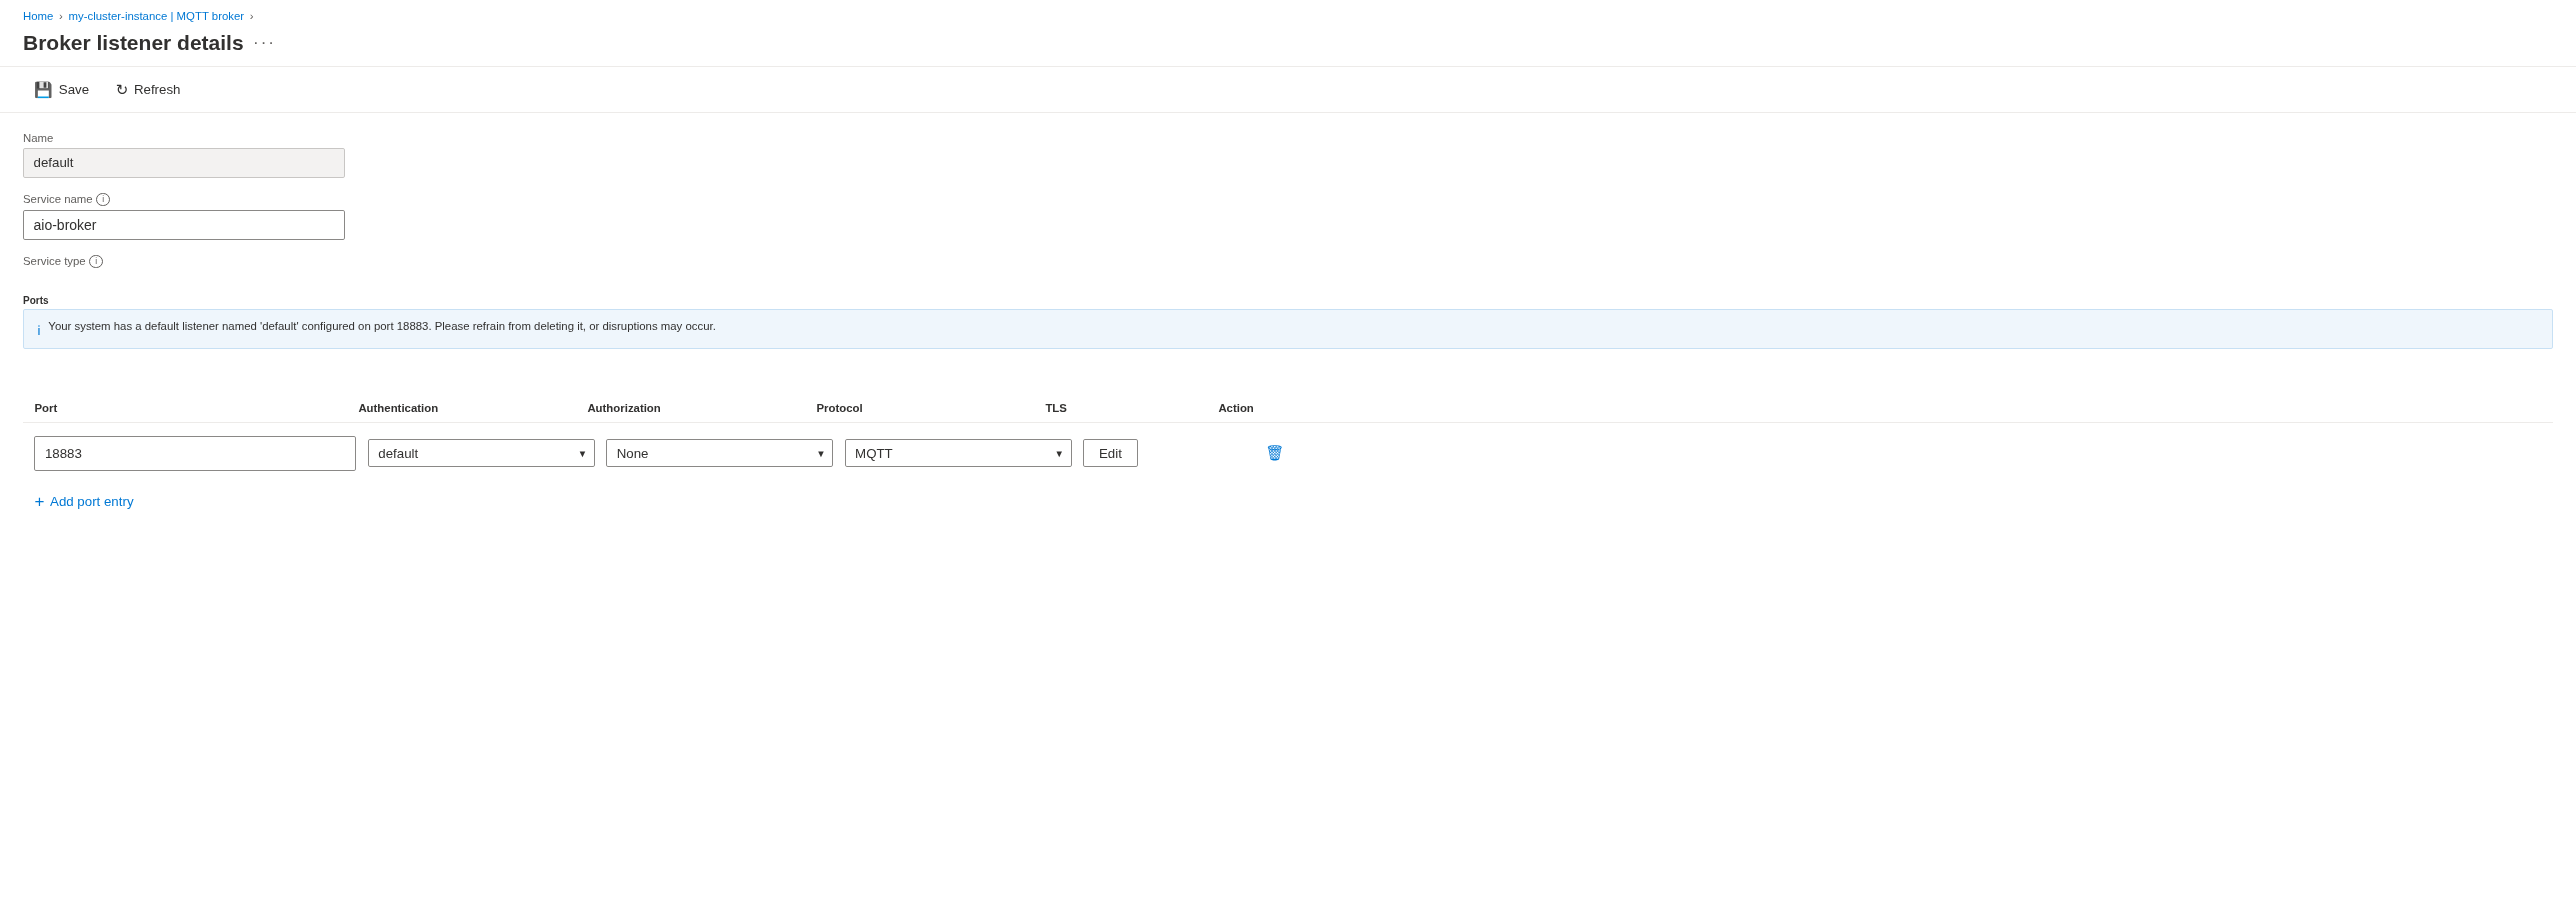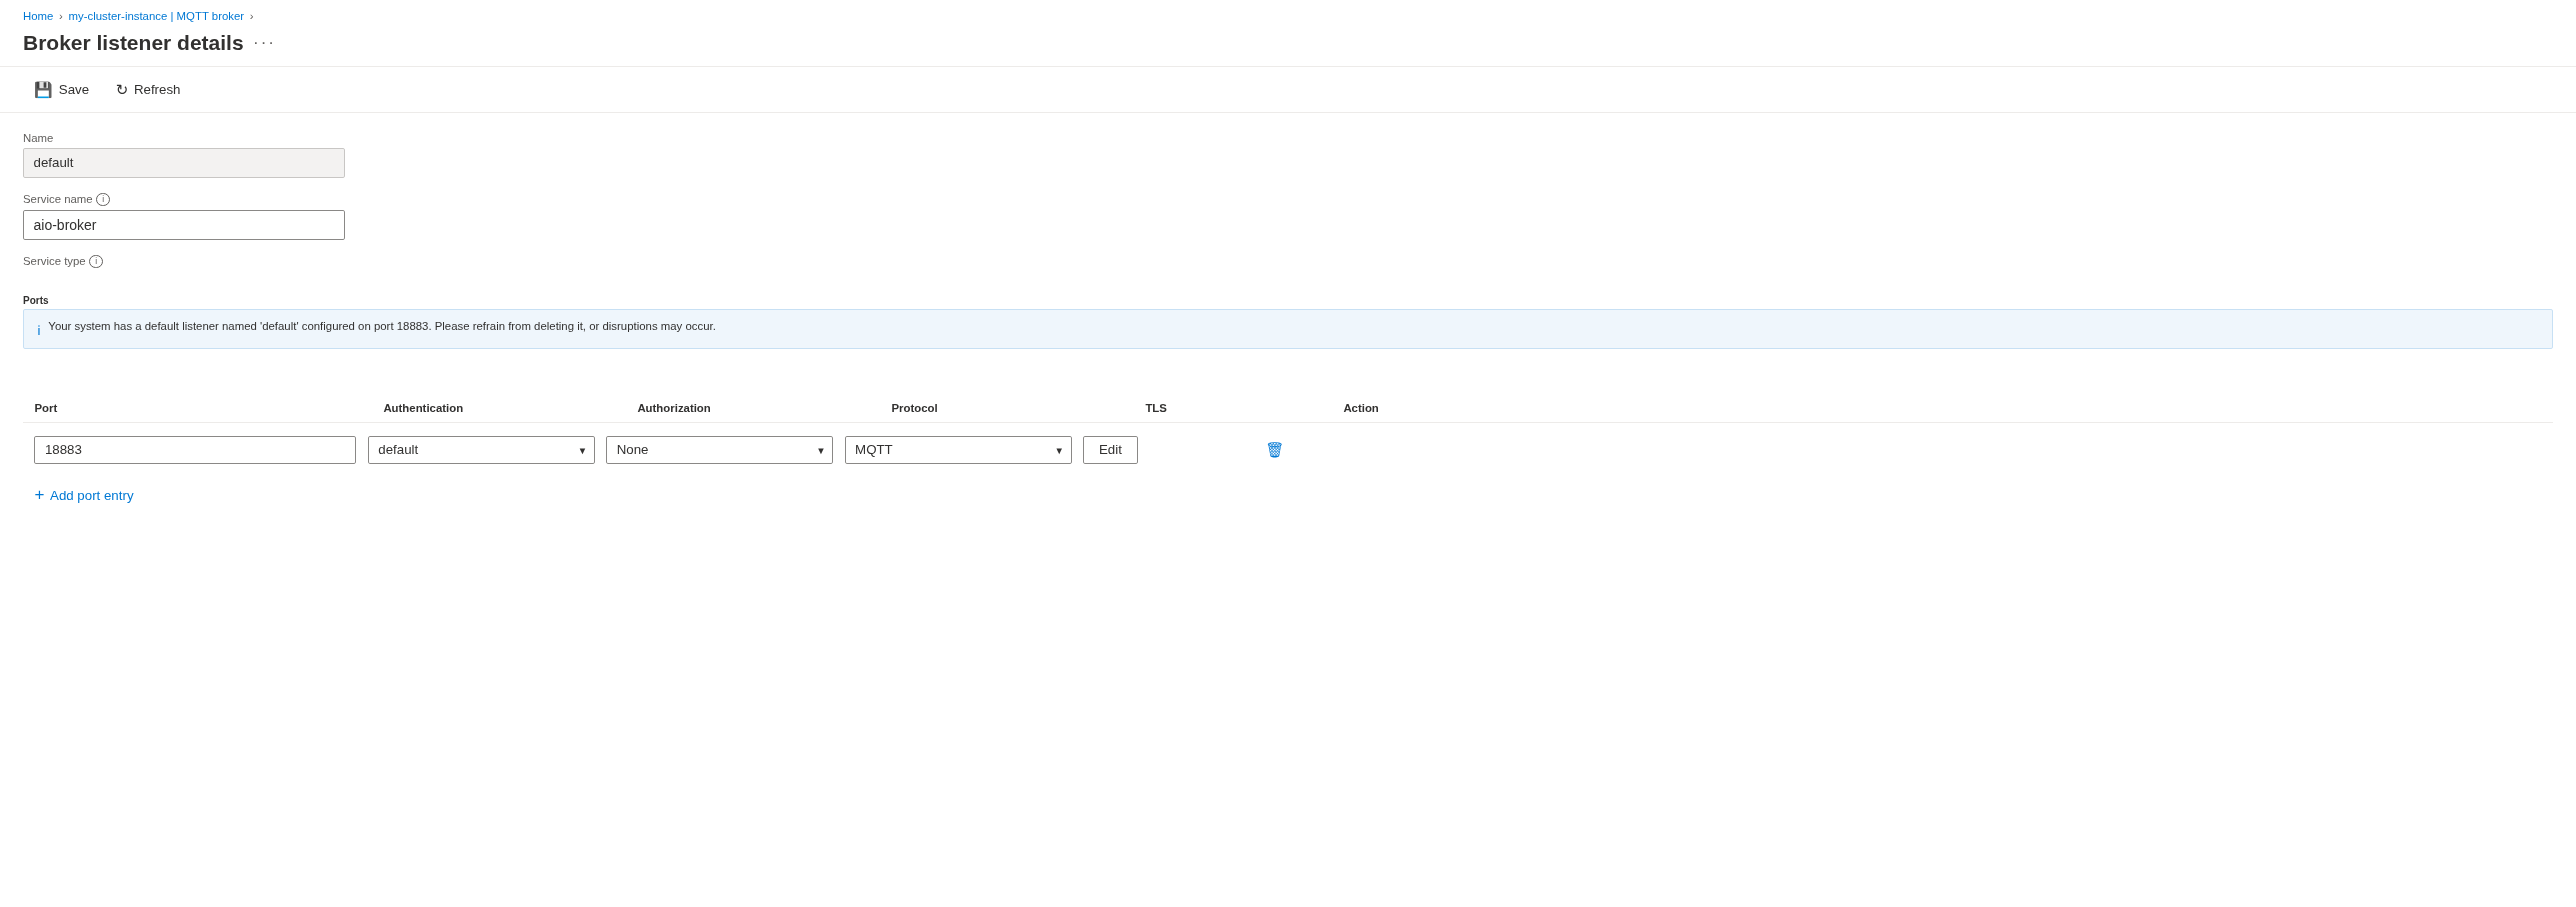--- a/index.html
+++ b/index.html
@@ -172,21 +172,21 @@
       margin-top: 0.9px;
     }
 
     .ports-table {
       width: 100%;
     }
 
     .ports-table-header {
       display: grid;
       grid-template-columns: 322px 227px 227px 227px 171px 95px;
-      gap: 27px;
+      gap: 2px;
       padding: 7.6px 11.4px;
       border-bottom: 0.9px solid #edebe9;
       margin-bottom: 7.6px;
       margin-top: 45px;
     }
 
     .ports-table-header-cell {
       font-size: 11.4px;
       font-weight: 600;
       color: #323130;
@@ -200,21 +200,21 @@
       align-items: center;
     }
 
     .port-input {
       border: 0.9px solid #8a8886;
       border-radius: 1.9px;
       padding: 4.7px 9.5px;
       font-size: 13.3px;
       color: #323130;
       width: 100%;
-      height: 28px;
+      height: 35px;
       outline: none;
     }
 
     .select-wrapper {
       position: relative;
       width: 100%;
     }
 
     .select-wrapper select {
       border: 0.9px solid #8a8886;

